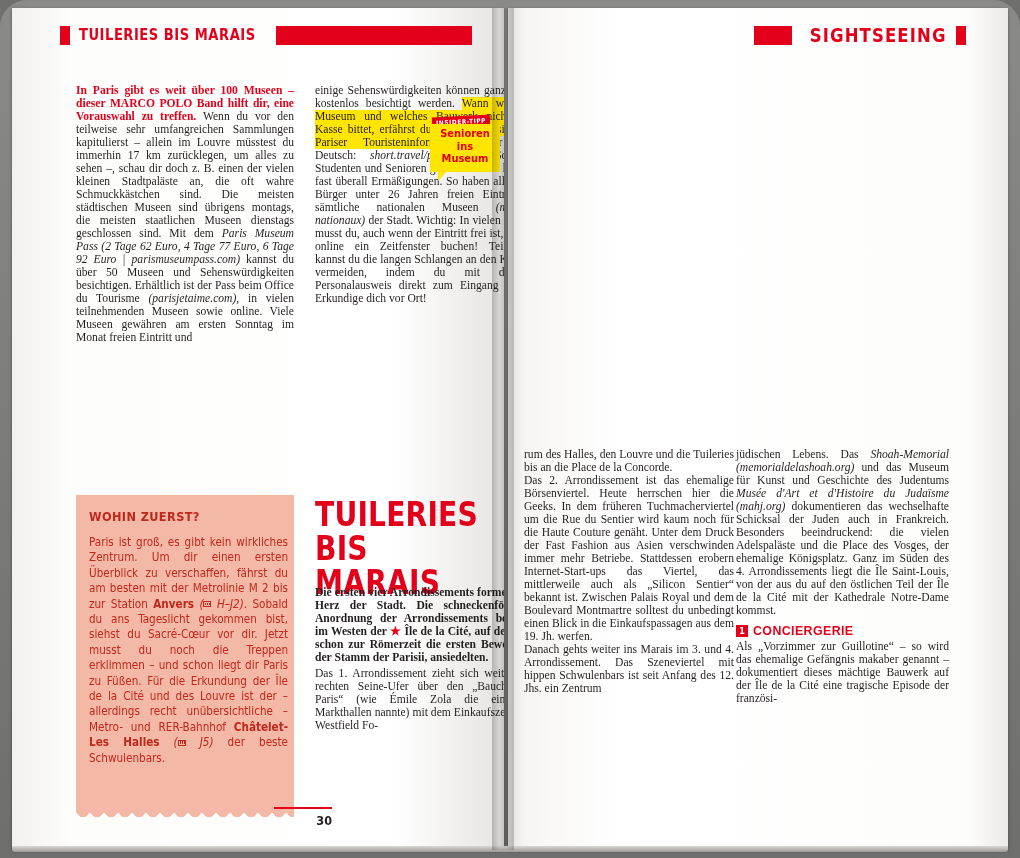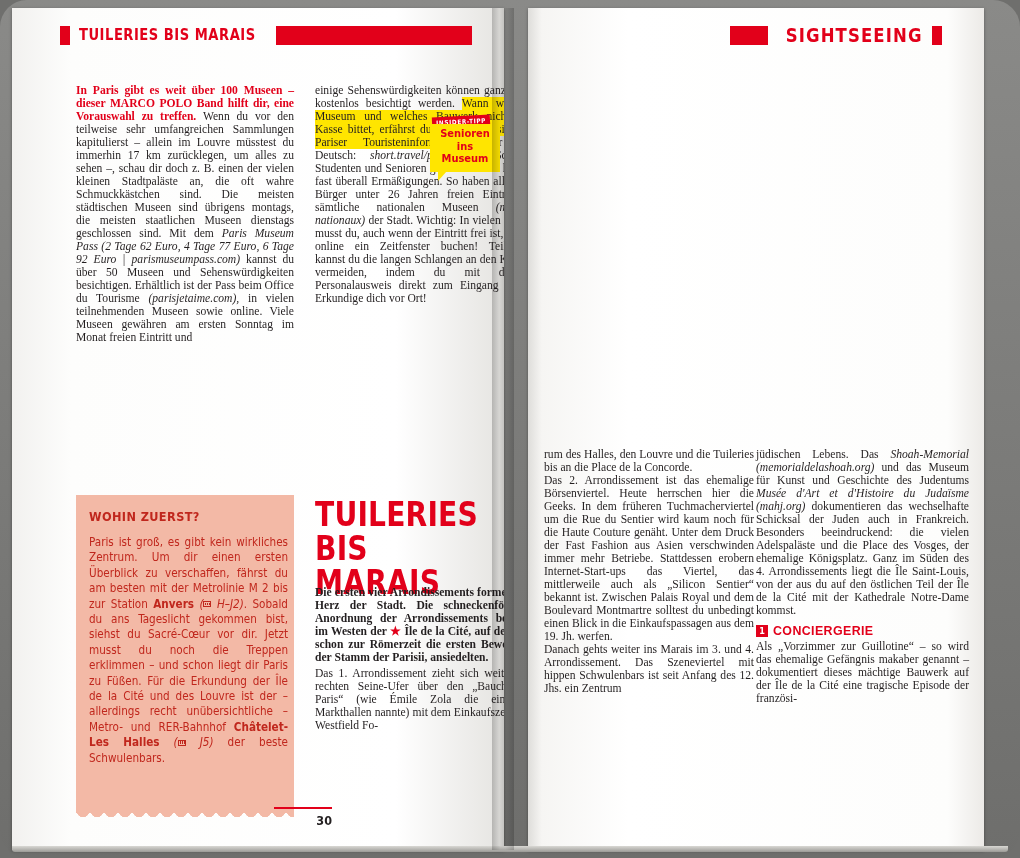--- a/index.html
+++ b/index.html
@@ -17,21 +17,21 @@
   
   .page {
     position: absolute; top: 8px; height: 842px;
     background: #fbfbfa;
     overflow: hidden;
   }
   .page-left  { left: 12px;  width: 492px;
     background: linear-gradient(90deg,#f2f1ef 0%, #fdfdfc 12%, #ffffff 78%, #e6e5e2 99%, #cfcecb 100%);
     box-shadow: 0 1px 3px rgba(0,0,0,.35);
   }
-  .page-right { left: 528px; width: 456px;
+  .page-right { left: 508px; width: 500px;
     background: linear-gradient(90deg,#dedddA 0%, #f6f5f3 3%, #ffffff 22%, #fdfdfc 92%, #eceae7 100%);
     box-shadow: 0 1px 3px rgba(0,0,0,.35);
   }
   .spine-shadow {
     position: absolute; top: 8px; left: 492px; width: 22px; height: 842px;
     background: linear-gradient(90deg, rgba(0,0,0,.22) 0%, rgba(0,0,0,.06) 35%,
                  rgba(0,0,0,.05) 60%, rgba(0,0,0,.20) 100%);
     pointer-events: none; z-index: 6;
   }
   .page-bottom-edge{

